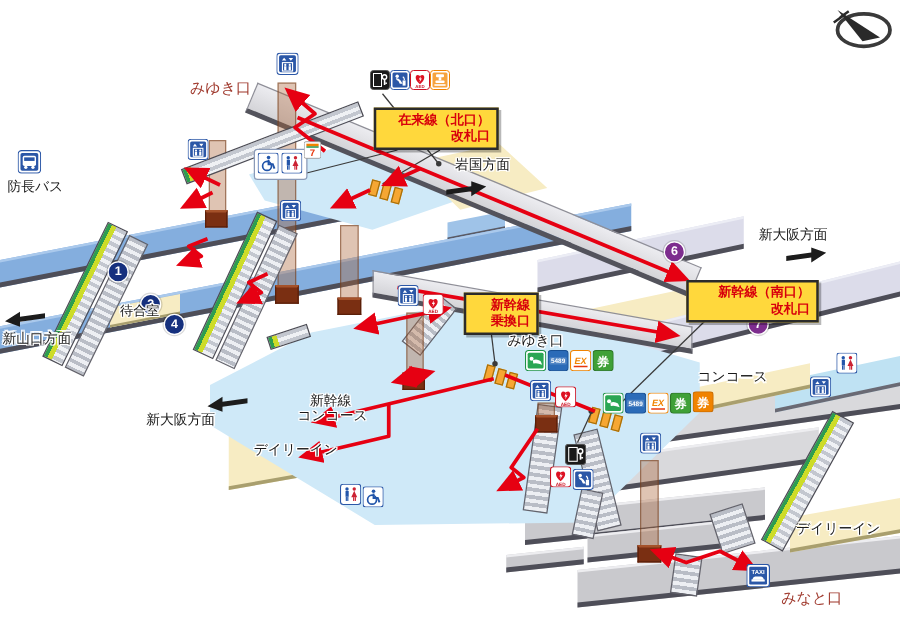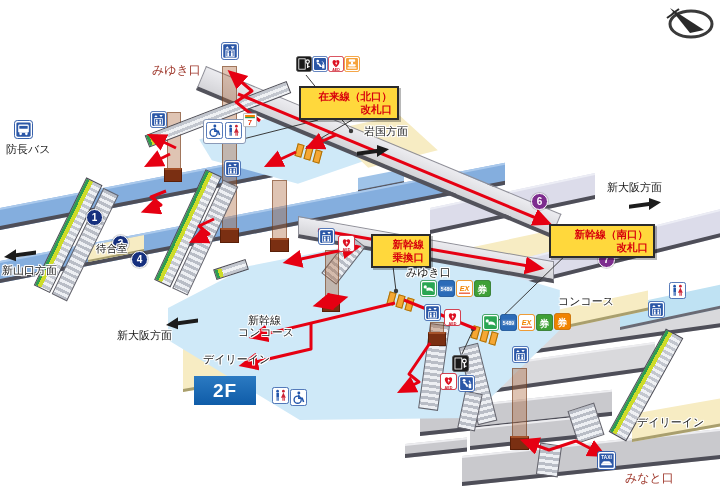--- a/index.html
+++ b/index.html
@@ -398,21 +398,20 @@
   </div>
   <div class="ylab" style="left:371px;top:234px;width:46px">
     <div>新幹線</div>
     <div>乗換口</div>
   </div>
   <div class="ylab" style="left:549px;top:224px;width:92px">
     <div>新幹線（南口）</div>
     <div>改札口</div>
   </div>
 
-  <div class="ftag" style="left:194px;top:376px;width:62px;height:29px;font-size:19px;line-height:29px">2F</div>
 
   <svg class="dirarrow" style="left:355px;top:144px" width="40" height="22" viewBox="0 0 40 22">
     <polygon points="2,8 22,8 22,4 34,10 22,16 22,12 2,12" fill="#1c1c1c" transform="skewY(-8)" transform-origin="0 11"></polygon>
   </svg>
   <svg class="dirarrow" style="left:627px;top:197px" width="40" height="22" viewBox="0 0 40 22">
     <polygon points="2,8 22,8 22,4 34,10 22,16 22,12 2,12" fill="#1c1c1c" transform="skewY(-8)" transform-origin="0 11"></polygon>
   </svg>
   <svg class="dirarrow" style="left:0px;top:242px" width="40" height="22" viewBox="0 0 40 22">
     <polygon points="36,8 16,8 16,4 4,10 16,16 16,12 36,12" fill="#1c1c1c" transform="skewY(-8)" transform-origin="40 11"></polygon>
   </svg>

